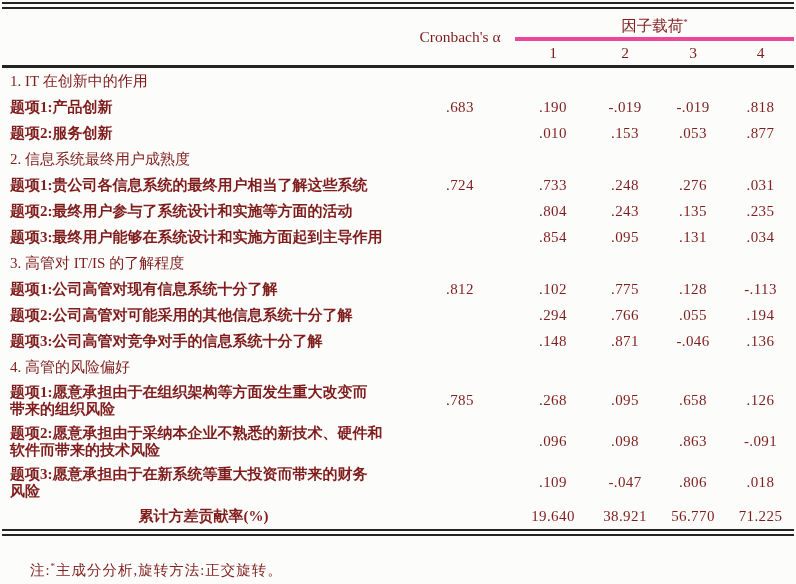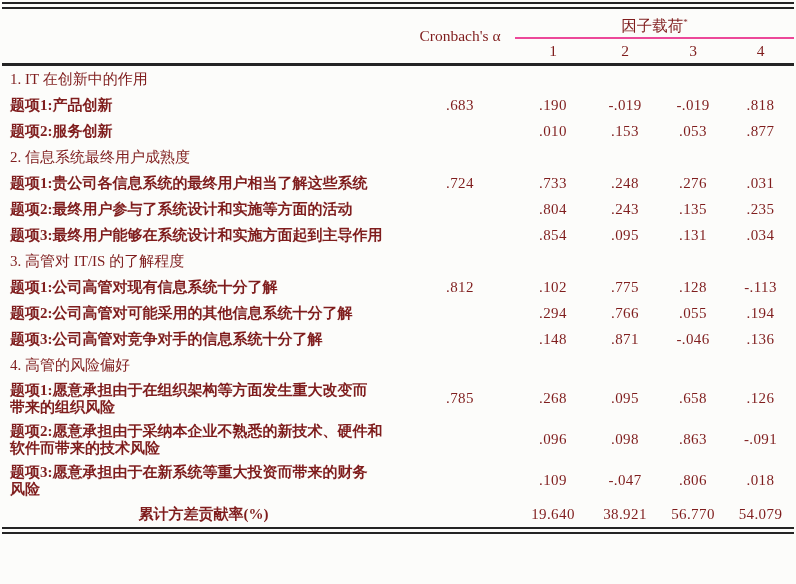--- a/index.html
+++ b/index.html
@@ -25,21 +25,21 @@
   col.c-f2{width:68px;}
   col.c-f3{width:68px;}
   col.c-f4{width:67px;}
   thead th{
     font-weight:normal;
     font-size:15.5px;
     line-height:18px;
     padding:3px 0;
   }
   thead th.rule-bottom{border-bottom:3px solid #242424;}
-  th.factor-span{border-bottom:2px solid #ec4899;padding:4px 0 2px;}
+  th.factor-span{border-bottom:4px solid #ec4899;padding:4px 0 2px;}
   th.factor-span sup{font-size:9px;vertical-align:super;}
   tbody td{
     font-size:15px;
     line-height:19px;
     padding:3.5px 0;
     vertical-align:middle;
   }
   td.section-cell{padding-left:8px;margin-top:32px;}
   td.label-cell{padding-left:8px;font-weight:bold;}
   td.multiline{white-space:pre-line;line-height:17px;}
@@ -194,20 +194,21 @@
           <td class="num-cell">-.047</td>
           <td class="num-cell">.806</td>
           <td class="num-cell">.018</td>
         </tr>
         <tr>
           <td class="label-cell summary-label">累计方差贡献率(%)</td>
           <td class="num-cell"></td>
           <td class="num-cell">19.640</td>
           <td class="num-cell">38.921</td>
           <td class="num-cell">56.770</td>
-          <td class="num-cell">54.079</td>
+          <td class="num-cell">71.225</td>
         </tr>
       </tbody>
   </table>
 
+  <div class="footnote"><span>注:</span><sup>*</sup><span>主成分分析,旋转方法:正交旋转。</span></div>
 
 
 </div>
 
 </body></html>

